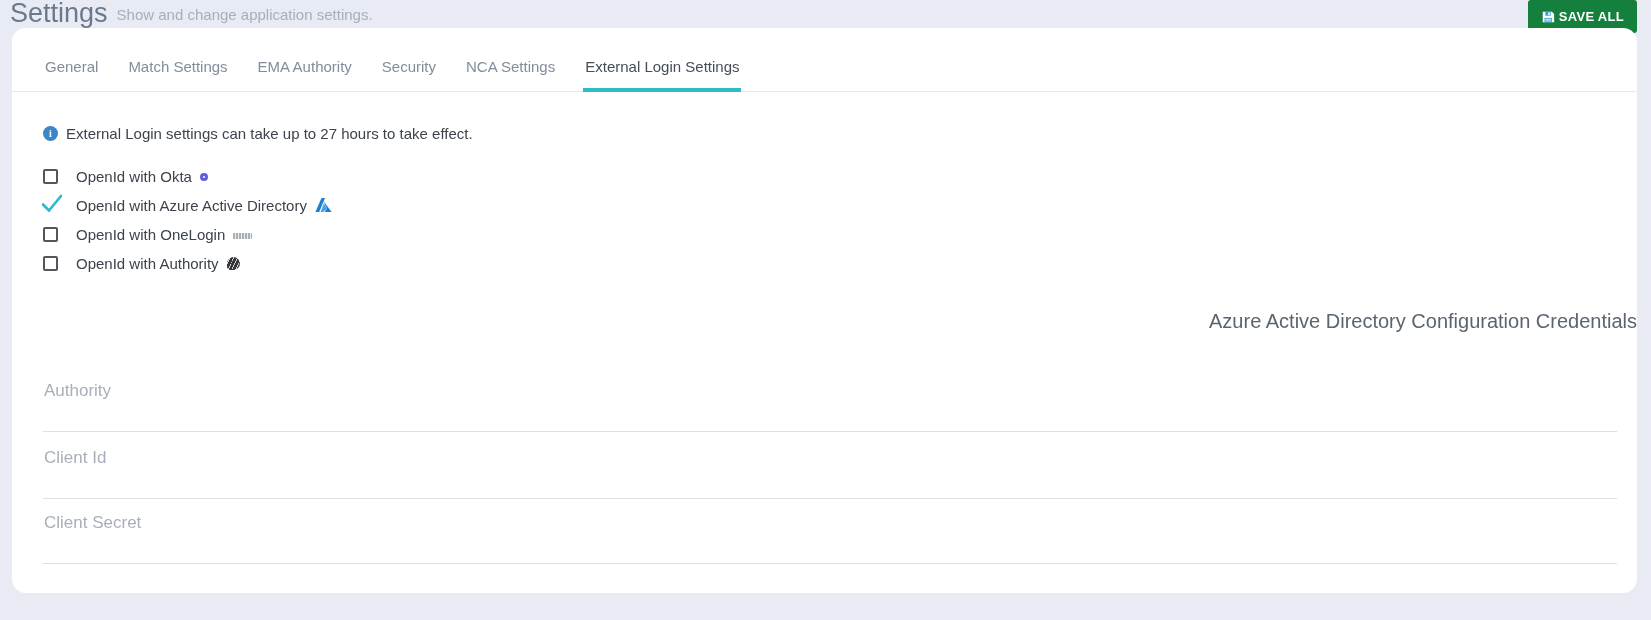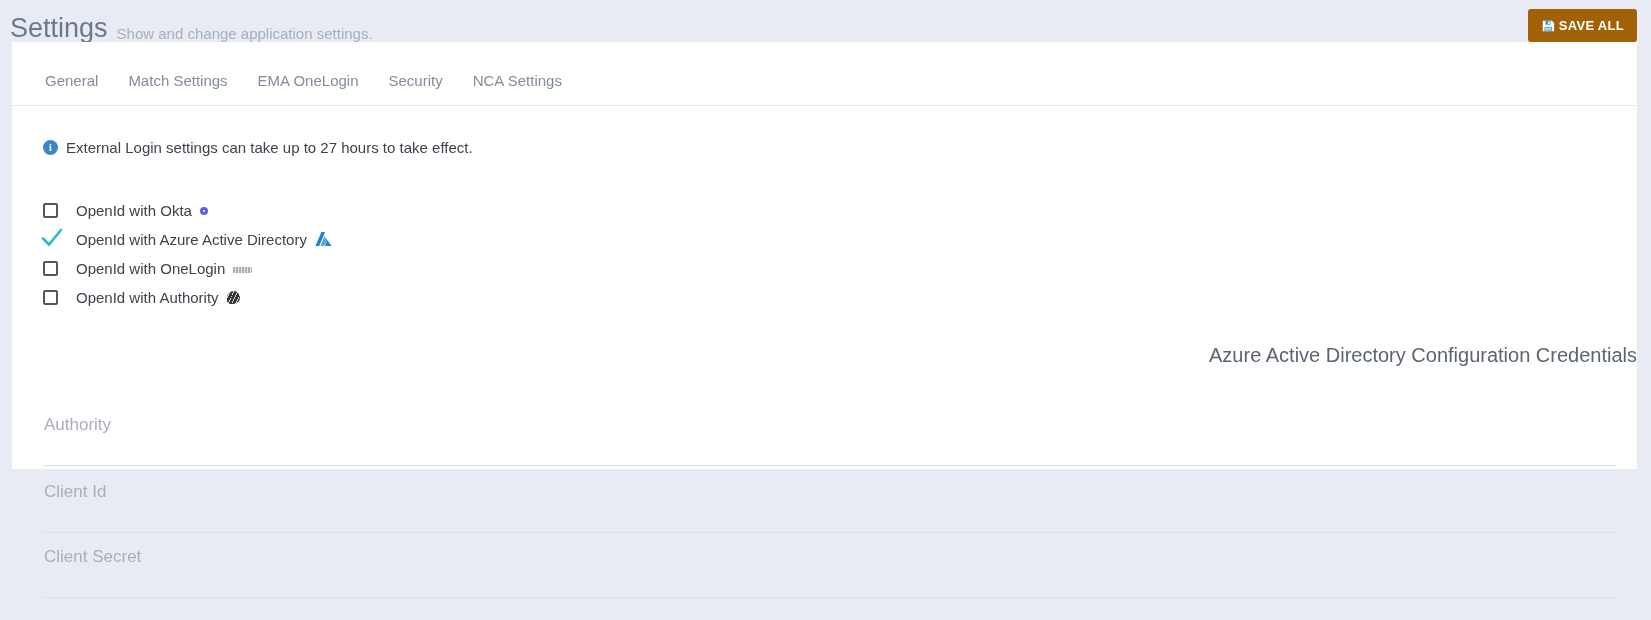--- a/index.html
+++ b/index.html
@@ -6,44 +6,45 @@
   html,body { margin:0; padding:0; }
   body {
     width:1651px; height:620px;
     background:#e9ebf4;
     font-family:"Liberation Sans", sans-serif;
     overflow:hidden;
   }
 
   
   .header {
-    height:42px;
-    display:flex; align-items:flex-end;
+    height:28px;
+    display:flex; align-items:flex-start;
     padding:0 14px 0 10px;
   }
   .page-title { font-size:27px; color:#6b7a8b; font-weight:400; line-height:1; }
   .page-subtitle { font-size:15px; color:#a6aebb; margin-left:9px; padding-top:6px; }
   .save-btn {
     margin-left:auto;
-    background:#a16207; color:#fff;
+    background:#15803d; color:#fff;
     border:none; border-radius:3px;
     height:33px; padding:0 13px;
     display:flex; align-items:center; gap:4px;
     font-family:"Liberation Sans", sans-serif;
     font-size:13px; font-weight:700; letter-spacing:.3px;
     cursor:pointer;
   }
   .save-btn svg { display:block; }
 
   
   .card {
     margin:0 14px 12px 12px;
     background:#ffffff;
-    height:427px;
+    height:565px;
     position:relative;
+    border-radius:14px;
   }
 
   
   .tabbar {
     display:flex;
     padding:24px 30px 0 31px;
     border-bottom:1px solid #e5e9f0;
   }
   .tab {
     font-size:15px; color:#828d9b;
@@ -68,21 +69,21 @@
   .info-icon {
     width:15px; height:15px; border-radius:50%;
     background:#3a87c8; color:#fff;
     font-size:10px; font-weight:700;
     display:flex; align-items:center; justify-content:center;
     margin-right:8px;
     font-family:"Liberation Serif", serif;
   }
 
   
-  .providers { margin:40px 0 0 31px;text-align:right; }
+  .providers { margin:20px 0 0 31px;text-align:right; }
   .provider-row { display:flex; align-items:center; height:29px; }
   .cbx-wrap { width:22px; display:flex; align-items:center; }
   .checkbox {
     width:15px; height:15px;
     border:2px solid #53575c; border-radius:2px;
     background:#fff; cursor:pointer;
   }
   .checkmark { cursor:pointer; margin-left:-2px; }
   .provider-label { font-size:15px; color:#3c434c; margin-left:11px; }
   .p-icon { margin-left:8px; display:flex; align-items:center; }
@@ -141,23 +142,24 @@
     </span>
     <span>SAVE ALL</span>
   </button>
 </div>
 
 <div class="card">
 
   <div class="tabbar">
     <div class="tab">General</div>
     <div class="tab">Match Settings</div>
-    <div class="tab">EMA OneLogin</div>
+    <div class="tab">EMA Authority</div>
     <div class="tab">Security</div>
     <div class="tab">NCA Settings</div>
+    <div class="tab active">External Login Settings</div>
   </div>
 
   <div class="info-row">
     <span class="info-icon">i</span>
     <span>External Login settings can take up to 27 hours to take effect.</span>
   </div>
 
   <div class="providers">
 
     <div class="provider-row">

